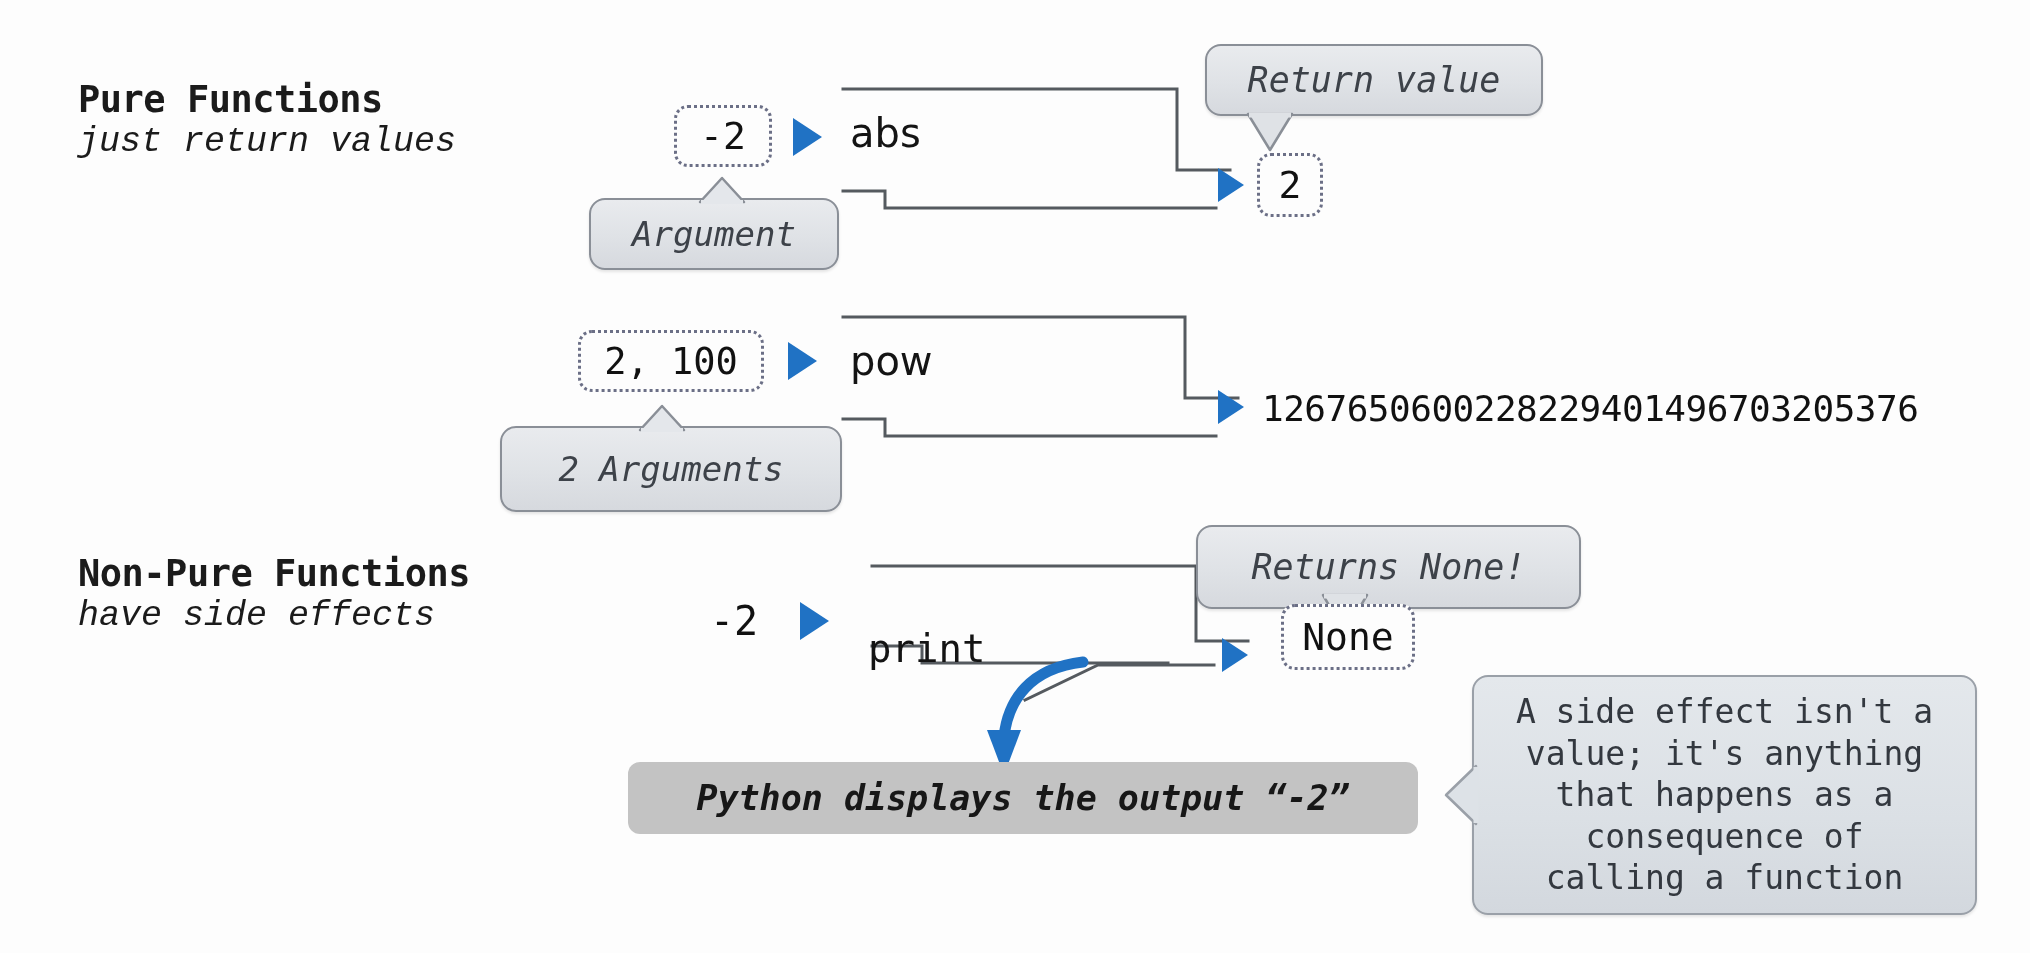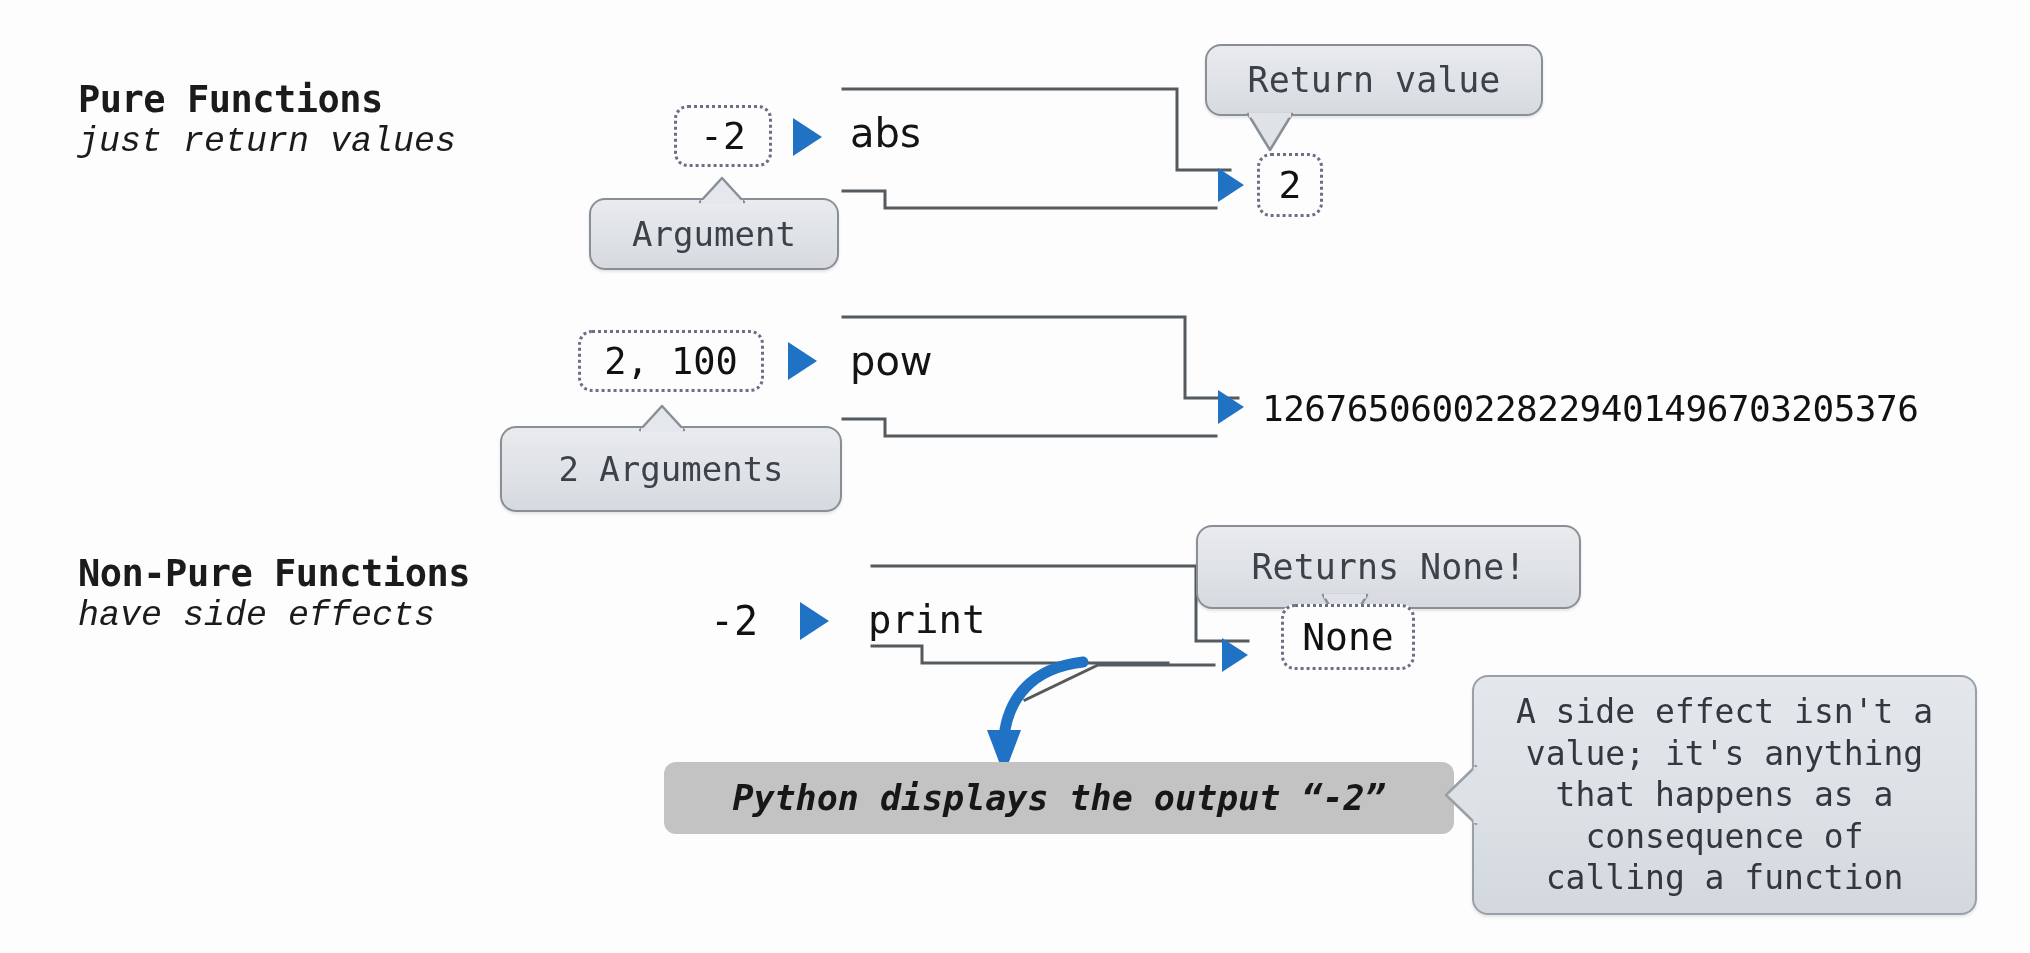--- a/index.html
+++ b/index.html
@@ -81,21 +81,21 @@
     background:linear-gradient(180deg,#e9ebee 0%,#dfe2e6 55%,#d6d9de 100%);
     border:2.5px solid #8a8f97;
     border-radius:16px;
     box-sizing:border-box;
     display:flex;align-items:center;justify-content:center;
     font-family:"DejaVu Sans Mono", monospace;
     color:#3d4249;
     box-shadow:0 2px 3px rgba(0,0,0,0.10);
     text-align:center;
   }
-  .bubble .txt{display:block;}
+  .bubble .txt{display:block;font-style:italic;}
 
   
   .tailsvg{position:absolute;overflow:visible;}
 
   
   .banner{
     position:absolute;
     background:#c3c3c3;
     border-radius:12px;
     display:flex;align-items:center;justify-content:center;
@@ -214,37 +214,37 @@
 
   <div class="sec-head" style="left:78px;top:552px;">
     <div class="sec-title">Non-Pure Functions</div>
     <div class="sec-sub">have side effects</div>
   </div>
 
   <div class="plainval" style="left:710px;top:596px;height:50px;font-size:40px;">-2</div>
 
   <div class="tri" style="left:800px;top:602px;"></div>
 
-  <div class="fname mono" style="left:868px;top:597px;">print</div>
+  <div class="fname mono" style="left:868px;top:626px;">print</div>
 
   <div class="bubble" style="left:1196px;top:525px;width:385px;height:84px;font-size:35px;">
     <span class="txt">Returns None!</span>
   </div>
   <svg class="tailsvg" style="left:1315px;top:593px;width:80px;height:44px;" viewBox="0 0 80 44">
     <polygon points="8,2 52,2 30,40" fill="#dfe2e6" stroke="#8a8f97" stroke-width="2.5" stroke-linejoin="round"></polygon>
     <line x1="9" y1="3" x2="51" y2="3" stroke="#dfe2e6" stroke-width="5"></line>
   </svg>
 
   <div class="tri small" style="left:1222px;top:638px;"></div>
 
   <div class="dotbox" style="left:1281px;top:604px;width:134px;height:66px;font-size:38px;">
     <span>None</span>
   </div>
 
-  <div class="banner" style="left:628px;top:762px;width:790px;height:72px;font-size:35px;margin-left:36px;">
+  <div class="banner" style="left:628px;top:762px;width:790px;height:72px;font-size:35px;">
     <span>Python displays the output “-2”</span>
   </div>
 
   <div class="notebox" style="left:1472px;top:675px;width:505px;height:240px;">
     <span>A side effect isn't a
 value; it's anything
 that happens as a
 consequence of
 calling a function</span>
   </div>

